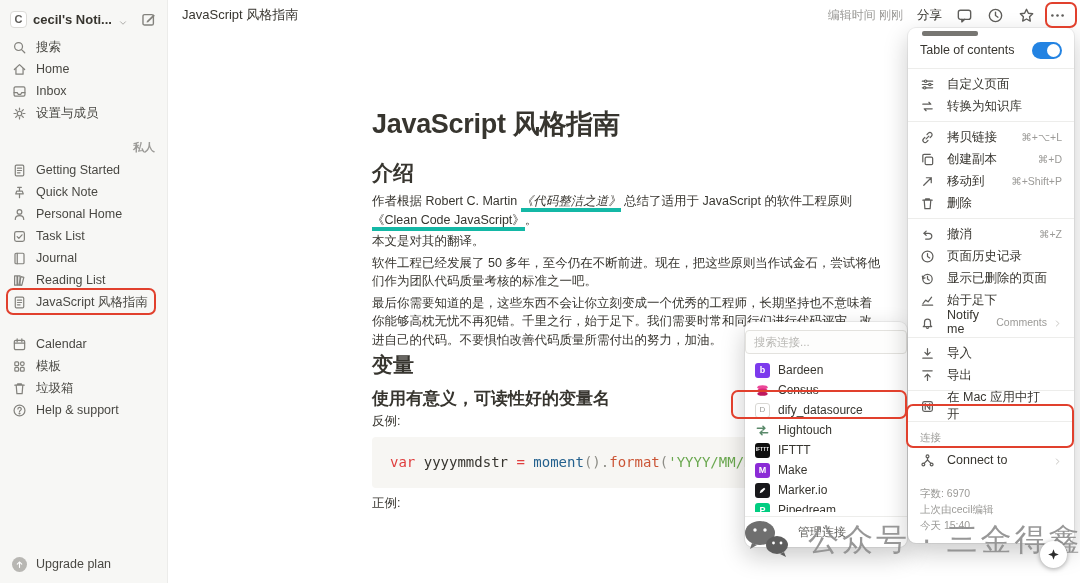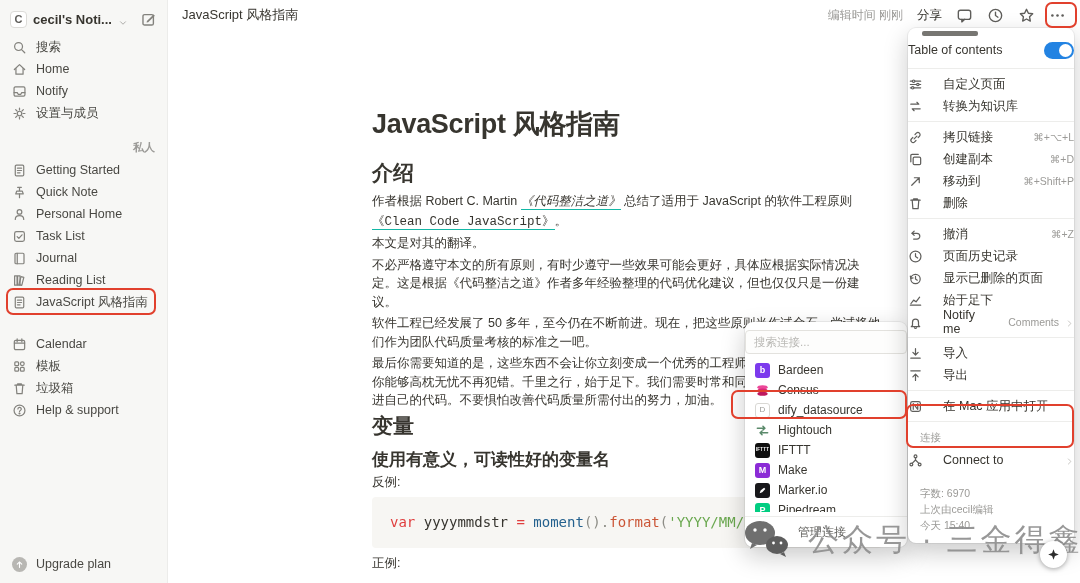--- a/index.html
+++ b/index.html
@@ -35,32 +35,32 @@
   .share { font-size:12.5px; color:#37352f; cursor:pointer; }
   .tb-ic { width:17px; height:17px; color:#5f5e5b; display:flex; cursor:pointer; }
 
   
   .doc { position:absolute; left:372px; top:86px; width:510px; }
   .doc h1 { font-size:27px; line-height:36px; font-weight:700; margin:20px 0 8px; letter-spacing:-0.3px; }
   .doc h2 { font-size:21px; line-height:26px; font-weight:700; margin:18px 0 6px; }
   .doc h2.h2-b { margin-top:1px; }
   .doc h3 { font-size:17px; line-height:22px; font-weight:700; margin:10px 0 2px; }
   .doc p { font-size:12.5px; line-height:18.5px; margin:0 0 3px; color:#37352f; }
-  .link { border-bottom:1px solid #14b8a6; cursor:pointer;font-family:Liberation Mono, monospace; }
+  .link { border-bottom:4px solid #14b8a6; cursor:pointer; }
   .link.it { font-style:italic; }
   .codeblock { background:#f7f6f3; border-radius:4px; padding:17px 18px; margin:6px 0 6px;
                font-family:"DejaVu Sans Mono","Liberation Mono",monospace; font-size:14px; line-height:17px; }
 
   
   .menu-panel { position:absolute; left:908px; top:28px; width:166px; background:#fff; border-radius:8px;
                 box-shadow:0 0 0 1px rgba(15,15,15,.06), 0 9px 24px rgba(15,15,15,.22);
                 padding:0 0 8px; z-index:30; font-size:12.5px; }
   .menu-clip { height:8px; overflow:hidden; border-radius:8px 8px 0 0; position:relative; }
   .menu-clip .smudge { position:absolute; left:14px; top:3px; width:56px; height:5px; background:#55544f; border-radius:2px; opacity:.8; }
-  .mrow { display:flex; align-items:center; gap:20px; height:22px; padding:0 0; cursor:pointer; color:#37352f; }
+  .mrow { display:flex; align-items:center; gap:12px; height:22px; padding:0 12px; cursor:pointer; color:#37352f; }
   .mrow .ic { width:15px; height:15px; color:#5f5e5b; flex:none; display:flex; }
   .toc-row { height:28px; }
   .mright { margin-left:auto; color:#9b9a97; font-size:10.5px; display:flex; align-items:center; gap:3px; }
   .mchev { width:9px; height:9px; color:#b3b2ae; }
   .mdivider { height:1px; background:#ededeb; margin:4px 0; }
   .toggle { margin-left:auto; width:30px; height:17px; border-radius:10px; background:#2383e2; position:relative; cursor:pointer; flex:none;}
   .toggle::after { content:''; position:absolute; right:2px; top:2px; width:13px; height:13px; border-radius:50%; background:#fff; }
   .msection { font-size:10.5px; color:#9b9a97; padding:5px 12px 2px; }
   .connect-row { height:26px; }
   .menu-footer { padding:12px 12px 2px; color:#9b9a97; font-size:10.5px; line-height:16px; }
@@ -135,21 +135,21 @@
           <span>Home</span>
         </div>
 
         <div class="srow">
           <span class="ic">
             <svg viewBox="0 0 16 16" width="100%" height="100%" fill="none" stroke="currentColor" stroke-width="1.3" stroke-linecap="round" stroke-linejoin="round">
               <rect x="2.2" y="3" width="11.6" height="10" rx="1.5"></rect>
               <path d="M2.2 9.2h3.4l1 1.8h2.8l1-1.8h3.4"></path>
             </svg>
           </span>
-          <span>Notify</span>
+          <span>Inbox</span>
         </div>
 
         <div class="srow">
           <span class="ic">
             <svg viewBox="0 0 16 16" width="100%" height="100%" fill="none" stroke="currentColor" stroke-width="1.3" stroke-linecap="round" stroke-linejoin="round">
               <circle cx="8" cy="8" r="2.4"></circle>
               <path d="M8 2.2v2 M8 11.8v2 M2.2 8h2 M11.8 8h2 M3.9 3.9l1.4 1.4 M10.7 10.7l1.4 1.4 M12.1 3.9l-1.4 1.4 M5.3 10.7l-1.4 1.4"></path>
             </svg>
           </span>
           <span>设置与成员</span>
@@ -320,21 +320,20 @@
           </svg>
         </span>
     </div>
   </div>
 
   <div class="doc">
     <h1>JavaScript 风格指南</h1>
     <h2>介绍</h2>
     <p><span>作者根据 Robert C. Martin </span><span class="link it">《代码整洁之道》</span><span> 总结了适用于 JavaScript 的软件工程原则</span><span class="link">《Clean Code JavaScript》</span><span>。</span></p>
     <p>本文是对其的翻译。</p>
-    <p>不必严格遵守本文的所有原则，有时少遵守一些效果可能会更好，具体应根据实际情况决定。这是根据《代码整洁之道》作者多年经验整理的代码优化建议，但也仅仅只是一份建议。</p>
     <p>软件工程已经发展了 50 多年，至今仍在不断前进。现在，把这些原则当作试金石，尝试将他们作为团队代码质量考核的标准之一吧。</p>
     <p>最后你需要知道的是，这些东西不会让你立刻变成一个优秀的工程师，长期坚持也不意味着你能够高枕无忧不再犯错。千里之行，始于足下。我们需要时常和同行们进行代码评审，改进自己的代码。不要惧怕改善代码质量所需付出的努力，加油。</p>
     <h2 class="h2-b">变量</h2>
     <h3>使用有意义，可读性好的变量名</h3>
     <p>反例:</p>
     <div class="codeblock">
       <span>
         
       <span style="color: rgb(224, 62, 62);">var</span><span style="color: rgb(55, 53, 47);"> yyyymmdstr </span><span style="color: rgb(224, 62, 62);">=</span><span style="color: rgb(55, 53, 47);"> </span><span style="color: rgb(36, 97, 142);">moment</span><span style="color: rgb(141, 141, 134);">().</span><span style="color: rgb(203, 85, 54);">format</span><span style="color: rgb(141, 141, 134);">(</span><span style="color: rgb(106, 168, 79);">'YYYY/MM/DD'</span><span style="color: rgb(141, 141, 134);">);</span></span>
     </div>

